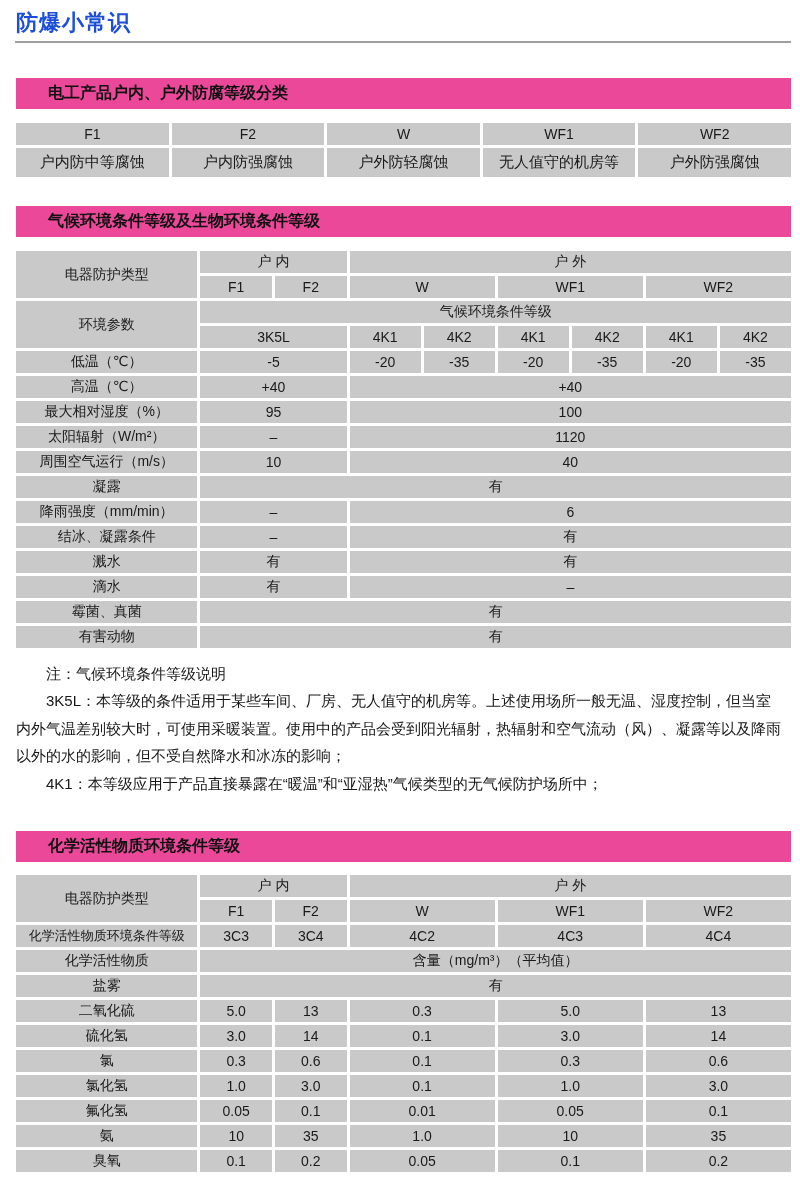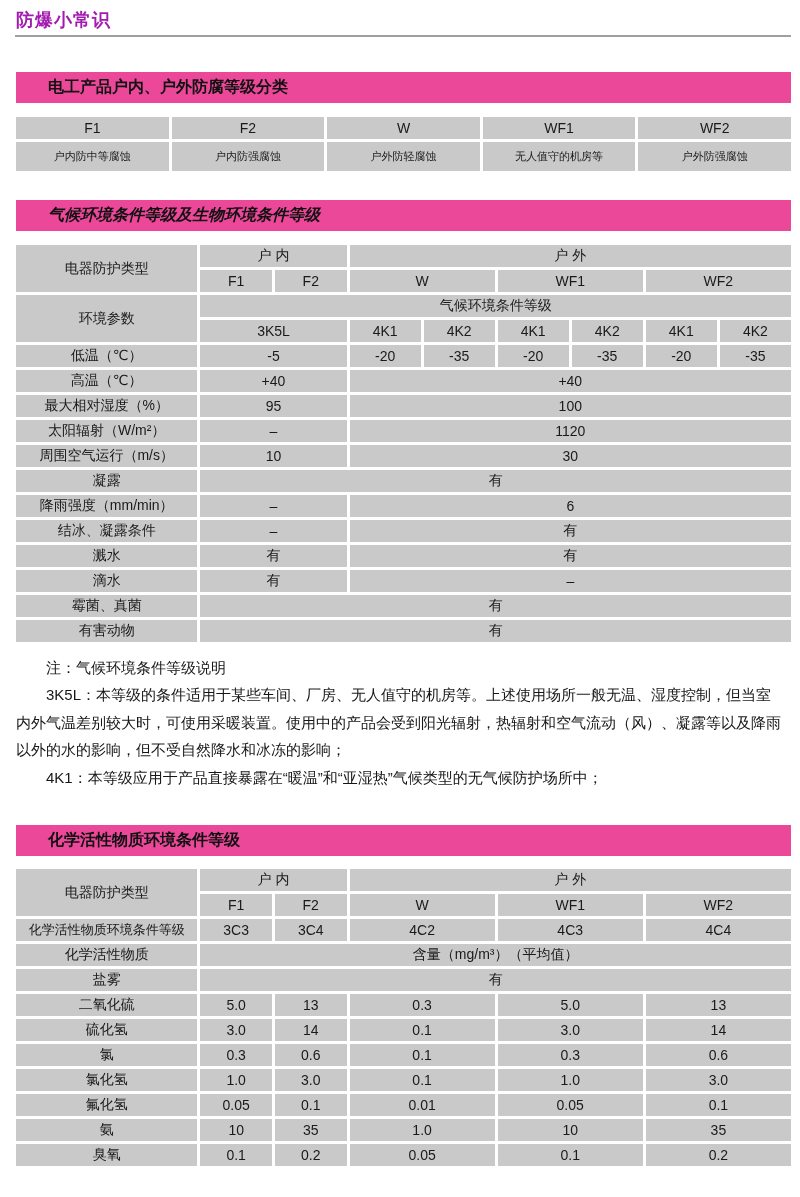--- a/index.html
+++ b/index.html
@@ -5,39 +5,39 @@
   html,body{margin:0;padding:0;}
   body{background:#ffffff;}
   .page{
     width:800px;height:1197px;background:#ffffff;overflow:hidden;
     font-family:"Liberation Sans","DejaVu Sans",sans-serif;color:#1a1a1a;
     position:relative;box-sizing:border-box;
   }
   
   .header{display:flex;justify-content:space-between;align-items:baseline;
     padding:8px 10px 0 16px;}
-  .header .left-title{font-size:18px;font-weight:bold;color:#a21caf;letter-spacing:1px;}
+  .header .left-title{font-size:22px;font-weight:bold;color:#1d4ed8;letter-spacing:1px;}
   .header .right-title{font-size:26px;font-weight:bold;color:#1b1b9e;letter-spacing:1px;}
   .header-rule{border:0;border-top:2px solid #9f9f9f;margin:3px 9px 0 15px;}
   
   .content{margin:0 9px 0 16px;}
   .banner{height:31px;background:#ec4899;display:flex;align-items:center;
     padding-left:32px;box-sizing:border-box;font-size:16px;font-weight:bold;color:#111;}
   .banner.b1{margin-top:35px;}
-  .banner.b2{margin-top:26px;font-style:italic;}
+  .banner.b2{margin-top:26px;}
   .banner.b3{margin-top:34px;}
   
   table{border-collapse:separate;border-spacing:3px;table-layout:fixed;
     margin-left:-3px;width:781px;}
   td{background:#c9c9c9;text-align:center;vertical-align:middle;
     font-size:14px;color:#1a1a1a;height:22px;padding:0 2px;overflow:hidden;
     box-sizing:border-box;}
   .t1{margin-top:11px;}
   .t1 td{height:22px;}
-  .t1 tr.desc td{height:29px;font-size:11px;}
+  .t1 tr.desc td{height:29px;font-size:15px;}
   .t2{margin-top:11px;}
   .t3{margin-top:10px;}
   td.lbl-small{font-size:13px;}
   
   .notes{margin:9px 9px 0 0;font-size:15px;line-height:1.83;color:#161616;}
   .notes p{margin:0;text-indent:2em;}
 </style>
 </head>
 <body>
 
@@ -141,21 +141,21 @@
         <td colspan="6">100</td>
       </tr>
       <tr>
         <td>太阳辐射（W/m²）</td>
         <td colspan="2">–</td>
         <td colspan="6">1120</td>
       </tr>
       <tr>
         <td>周围空气运行（m/s）</td>
         <td colspan="2">10</td>
-        <td colspan="6">30</td>
+        <td colspan="6">40</td>
       </tr>
       <tr>
         <td>凝露</td>
         <td colspan="8">有</td>
       </tr>
       <tr>
         <td>降雨强度（mm/min）</td>
         <td colspan="2">–</td>
         <td colspan="6">6</td>
       </tr>

